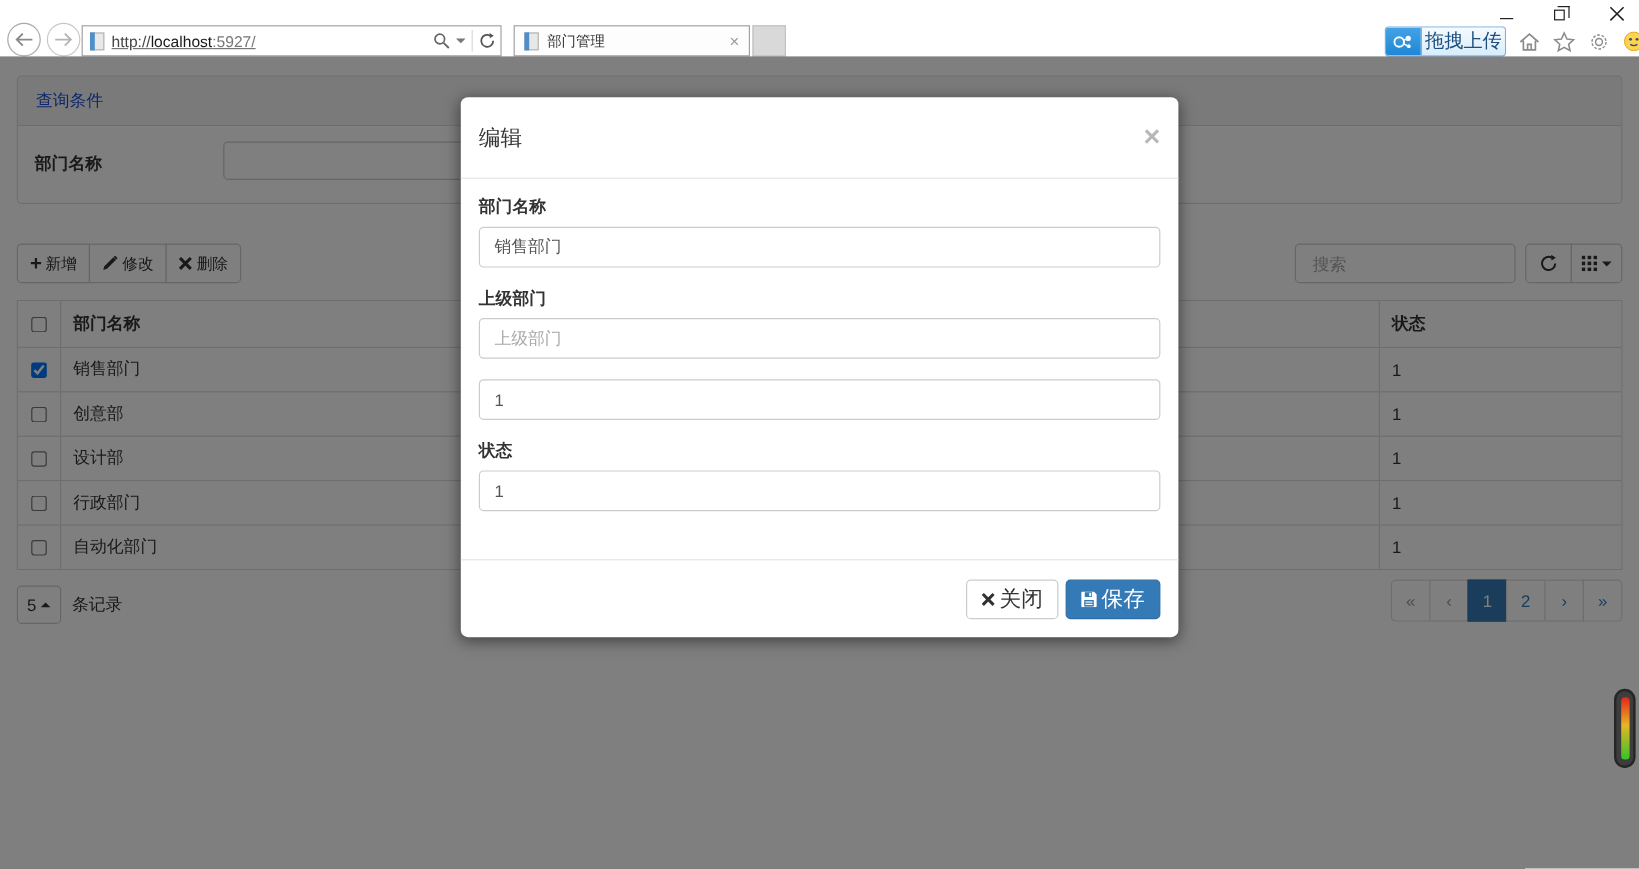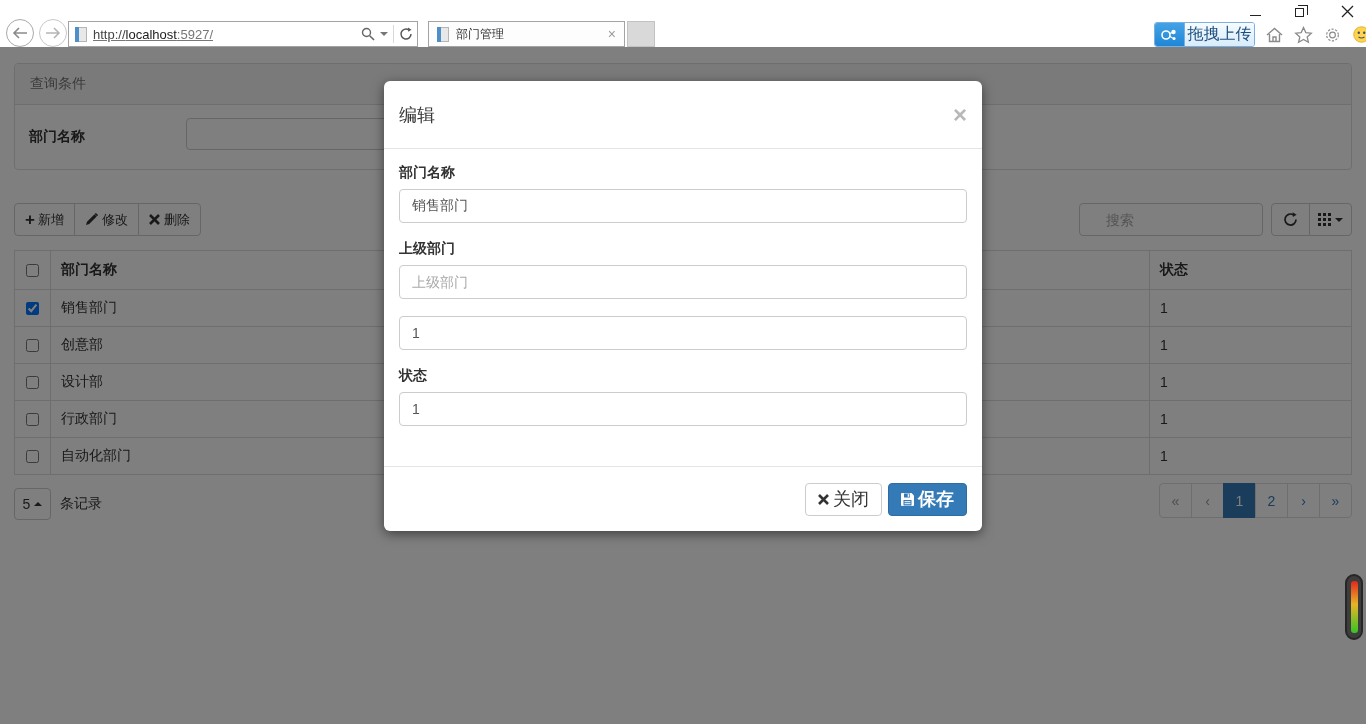--- a/index.html
+++ b/index.html
@@ -30,32 +30,32 @@
   .restore-glyph:before { content:""; position:absolute; left:2px; top:-4px; width:9px; height:9px; border:1px solid #222; border-bottom:none; border-left:none; }
   .rightbar { position:absolute; top:22px; left:1154px; display:flex; align-items:center; gap:9px; }
   .upload-widget { display:flex; height:25px; border:1px solid #79b0e0; border-radius:3px; overflow:hidden; }
   .upload-blue { width:29px; background:linear-gradient(#44a2e6,#1f87d6); display:flex; align-items:center; justify-content:center; }
   .upload-label { width:70px; background:linear-gradient(#f6fbff,#d8ecfb); display:flex; align-items:center; justify-content:center; font-size:16px; color:#1c4f7d; border-left:1px solid #79b0e0; }
   .chrome-icon { width:20px; height:20px; display:flex; align-items:center; justify-content:center; }
 
   
   .page { position:absolute; top:47px; left:0; width:1366px; height:677px; background:#fff; }
   .panel { position:absolute; left:14px; top:16px; width:1338px; height:107px; border:1px solid #ddd; border-radius:4px; background:#fff; }
-  .panel-heading { height:41px; background:#f5f5f5; border-bottom:1px solid #ddd; border-radius:3px 3px 0 0; display:flex; align-items:center; padding:0 15px; font-size:14px; color:#737373; }
+  .panel-heading { height:41px; background:#f5f5f5; border-bottom:1px solid #ddd; border-radius:3px 3px 0 0; display:flex; align-items:center; padding:0 15px; font-size:14px; color:#1d4ed8; }
   .panel-body { position:relative; height:65px; }
   .qlabel { position:absolute; left:14px; top:23px; font-size:14px; font-weight:700; color:#333; }
   .qinput { position:absolute; left:171px; top:13px; width:320px; height:32px; border:1px solid #ccc; border-radius:4px; font-size:14px; padding:0 12px; color:#555; }
   .btn { border:1px solid #ccc; background:#fff; border-radius:4px; font-size:13px; color:#333; display:inline-flex; align-items:center; justify-content:center; cursor:pointer; font-family:inherit; }
   .toolbar { position:absolute; left:14px; top:156px; display:flex; }
   .toolbar .btn { height:33px; padding:0 10px; border-radius:0; margin-left:-1px; gap:2px; }
   .toolbar .btn:first-child { border-radius:4px 0 0 4px; margin-left:0; }
   .toolbar .btn:last-child { border-radius:0 4px 4px 0;text-align:center; }
   .plus-glyph { font-size:17px; font-weight:700; line-height:1; margin-right:1px; }
   .searcharea { position:absolute; right:14px; top:156px; display:flex; align-items:center; }
-  .searchinput { width:184px; height:33px; border:1px solid #ccc; border-radius:4px; font-size:14px; padding:0 26px; color:#555; margin-right:8px; }
+  .searchinput { width:184px; height:33px; border:1px solid #ccc; border-radius:4px; font-size:14px; padding:0 14px; color:#555; margin-right:8px; }
   .sgroup { display:flex; }
   .sgroup .btn { height:33px; width:39px; border-radius:0; margin-left:-1px; }
   .sgroup .btn:first-child { border-radius:4px 0 0 4px; margin-left:0; }
   .sgroup .btn:last-child { border-radius:0 4px 4px 0; width:43px; gap:4px; }
   input::placeholder { color:#a9a9a9; opacity:1; }
 
   .dtable { position:absolute; left:14px; top:203px; width:1338px; border:1px solid #ddd; font-size:14px; color:#333; }
   .trow { display:flex; border-top:1px solid #ddd; height:37px; align-items:stretch; background:#fff; }
   .trow.thead { border-top:none; height:38px; font-weight:700; }
   .c-check { width:36px; border-right:1px solid #ddd; display:flex; align-items:center; justify-content:center; }
@@ -78,21 +78,21 @@
   .modal-header { height:68px; border-bottom:1px solid #e5e5e5; display:flex; align-items:center; padding:0 15px; }
   .modal-title { font-size:18px; color:#333; flex:1; }
   .modal-x { font-size:24px; color:#b8b8b8; font-weight:700; line-height:1; cursor:pointer; }
   .modal-body { flex:1; padding:15px 15px 0 15px; }
   .fgroup { margin-bottom:17px; }
   .flabel { font-size:14px; font-weight:700; color:#333; margin-bottom:7px; }
   .finput { width:100%; height:34px; border:1px solid #ccc; border-radius:4px; padding:0 12px; font-size:14px; color:#555; }
   .modal-footer { height:65px; border-top:1px solid #e5e5e5; display:flex; align-items:center; justify-content:flex-end; padding:0 15px; gap:6px; }
   .mbtn { height:33px; padding:0 12px; font-size:18px; border-radius:4px; display:inline-flex; align-items:center; gap:4px; cursor:pointer; }
   .mbtn.close { background:#fff; border:1px solid #ccc; color:#333; }
-  .mbtn.save { background:#337ab7; border:1px solid #2e6da4; color:#fff;font-weight:bold; }
+  .mbtn.save { background:#337ab7; border:1px solid #2e6da4; color:#fff; }
 
   
   .gauge { position:absolute; left:1345px; top:574px; width:18px; height:66px; background:#3d3d3d; border:2px solid #262626; border-radius:9px; z-index:40; display:flex; align-items:center; justify-content:center; }
   .gauge-bar { width:7px; height:52px; border-radius:3px; background:linear-gradient(#e3261d, #e8b524 45%, #35c426); }
 
   svg { display:block; }
 </style>
 </head>
 <body>
 

